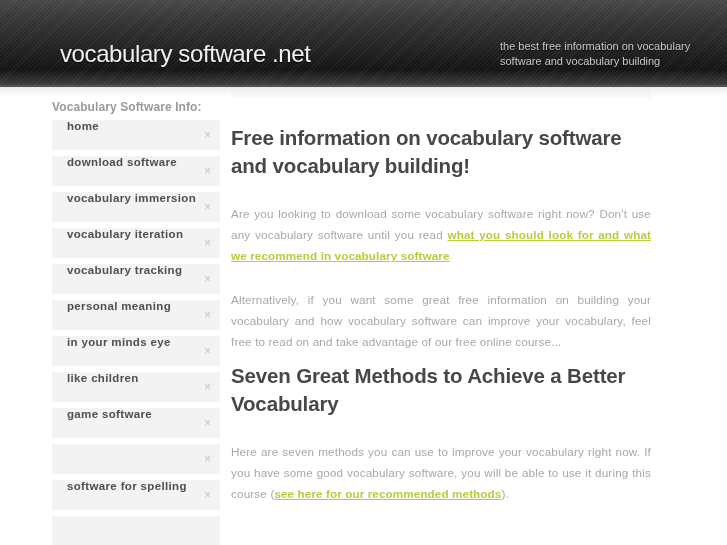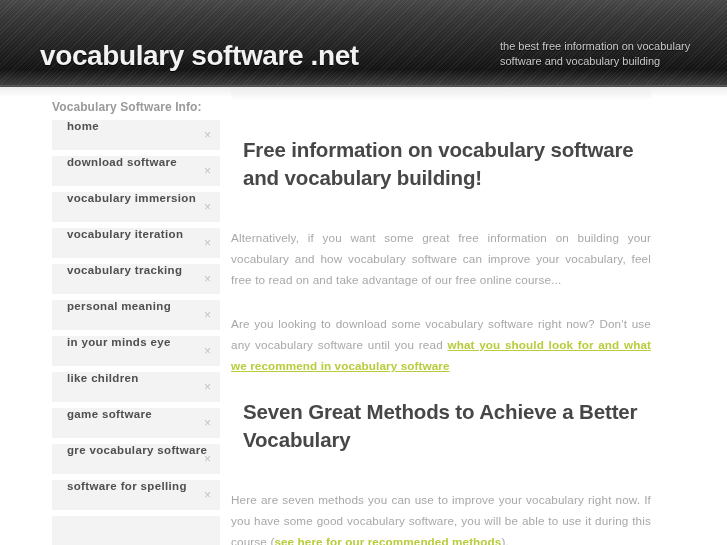--- a/index.html
+++ b/index.html
@@ -33,24 +33,24 @@
   .header:after {
     content: "";
     position: absolute;
     left: 0; right: 0; bottom: 0;
     height: 2px;
     background: linear-gradient(to bottom, #5a5a5a, #4a4a4a);
   }
 
   .logo {
     position: absolute;
-    left: 40px;
+    left: 60px;
     top: 40px;
-    font-size: 28px;
-    font-weight: 700;
+    font-size: 24px;
+    font-weight: 400;
     letter-spacing: -0.4px;
     color: #f2f2f2;
     white-space: nowrap;
     text-shadow: 0 1px 1px rgba(0,0,0,0.85);
   }
   .tagline {
     position: absolute;
     left: 452px;
     top: 39px;
     width: 230px;
@@ -134,21 +134,21 @@
   }
   .content-band {
     position: absolute;
     left: 231px;
     top: 0;
     width: 420px;
     height: 13px;
     background: linear-gradient(to bottom, #ebebeb 0%, #f6f6f6 60%, #ffffff 100%);
   }
   h1.content-h1, h2.content-h2 {
-    margin: 12px;
+    margin: 0;
     font-size: 20.5px;
     font-weight: bold;
     line-height: 28px;
     color: #474747;
     letter-spacing: -0.15px;
   }
   h1.content-h1 { padding-top: 27px; }
   h2.content-h2 { padding-top: 10px; }
   p.content-p {
     margin: 0;
@@ -211,41 +211,40 @@
       </li>
       <li class="nav-item">
         <span class="nav-label">like children</span>
         <span class="nav-x">×</span>
       </li>
       <li class="nav-item">
         <span class="nav-label">game software</span>
         <span class="nav-x">×</span>
       </li>
       <li class="nav-item">
-        <span class="nav-label">gre vocabulary software</span>
         <span class="nav-x">×</span>
       </li>
       <li class="nav-item">
         <span class="nav-label">software for spelling</span>
         <span class="nav-x">×</span>
       </li>
       <li class="nav-item">
         <span class="nav-label"></span>
       </li>
     </ul>
   </div>
 
   <div class="content">
     <h1 class="content-h1">Free information on vocabulary software and vocabulary building!</h1>
-
-    <p class="content-p">Alternatively, if you want some great free information on building your vocabulary and how vocabulary software can improve your vocabulary, feel free to read on and take advantage of our free online course...</p>
 
     <p class="content-p">
       <span>Are you looking to download some vocabulary software right now? Don't use any vocabulary software until you read </span><a class="content-link" href="#">what you should look for and what we recommend in vocabulary software</a><span></span>
     </p>
+
+    <p class="content-p">Alternatively, if you want some great free information on building your vocabulary and how vocabulary software can improve your vocabulary, feel free to read on and take advantage of our free online course...</p>
 
     <h2 class="content-h2">Seven Great Methods to Achieve a Better Vocabulary</h2>
 
     <p class="content-p">
       <span>Here are seven methods you can use to improve your vocabulary right now. If you have some good vocabulary software, you will be able to use it during this course (</span><a class="content-link" href="#">see here for our recommended methods</a><span>).</span>
     </p>
   </div>
 </div>
 
 </body></html>

